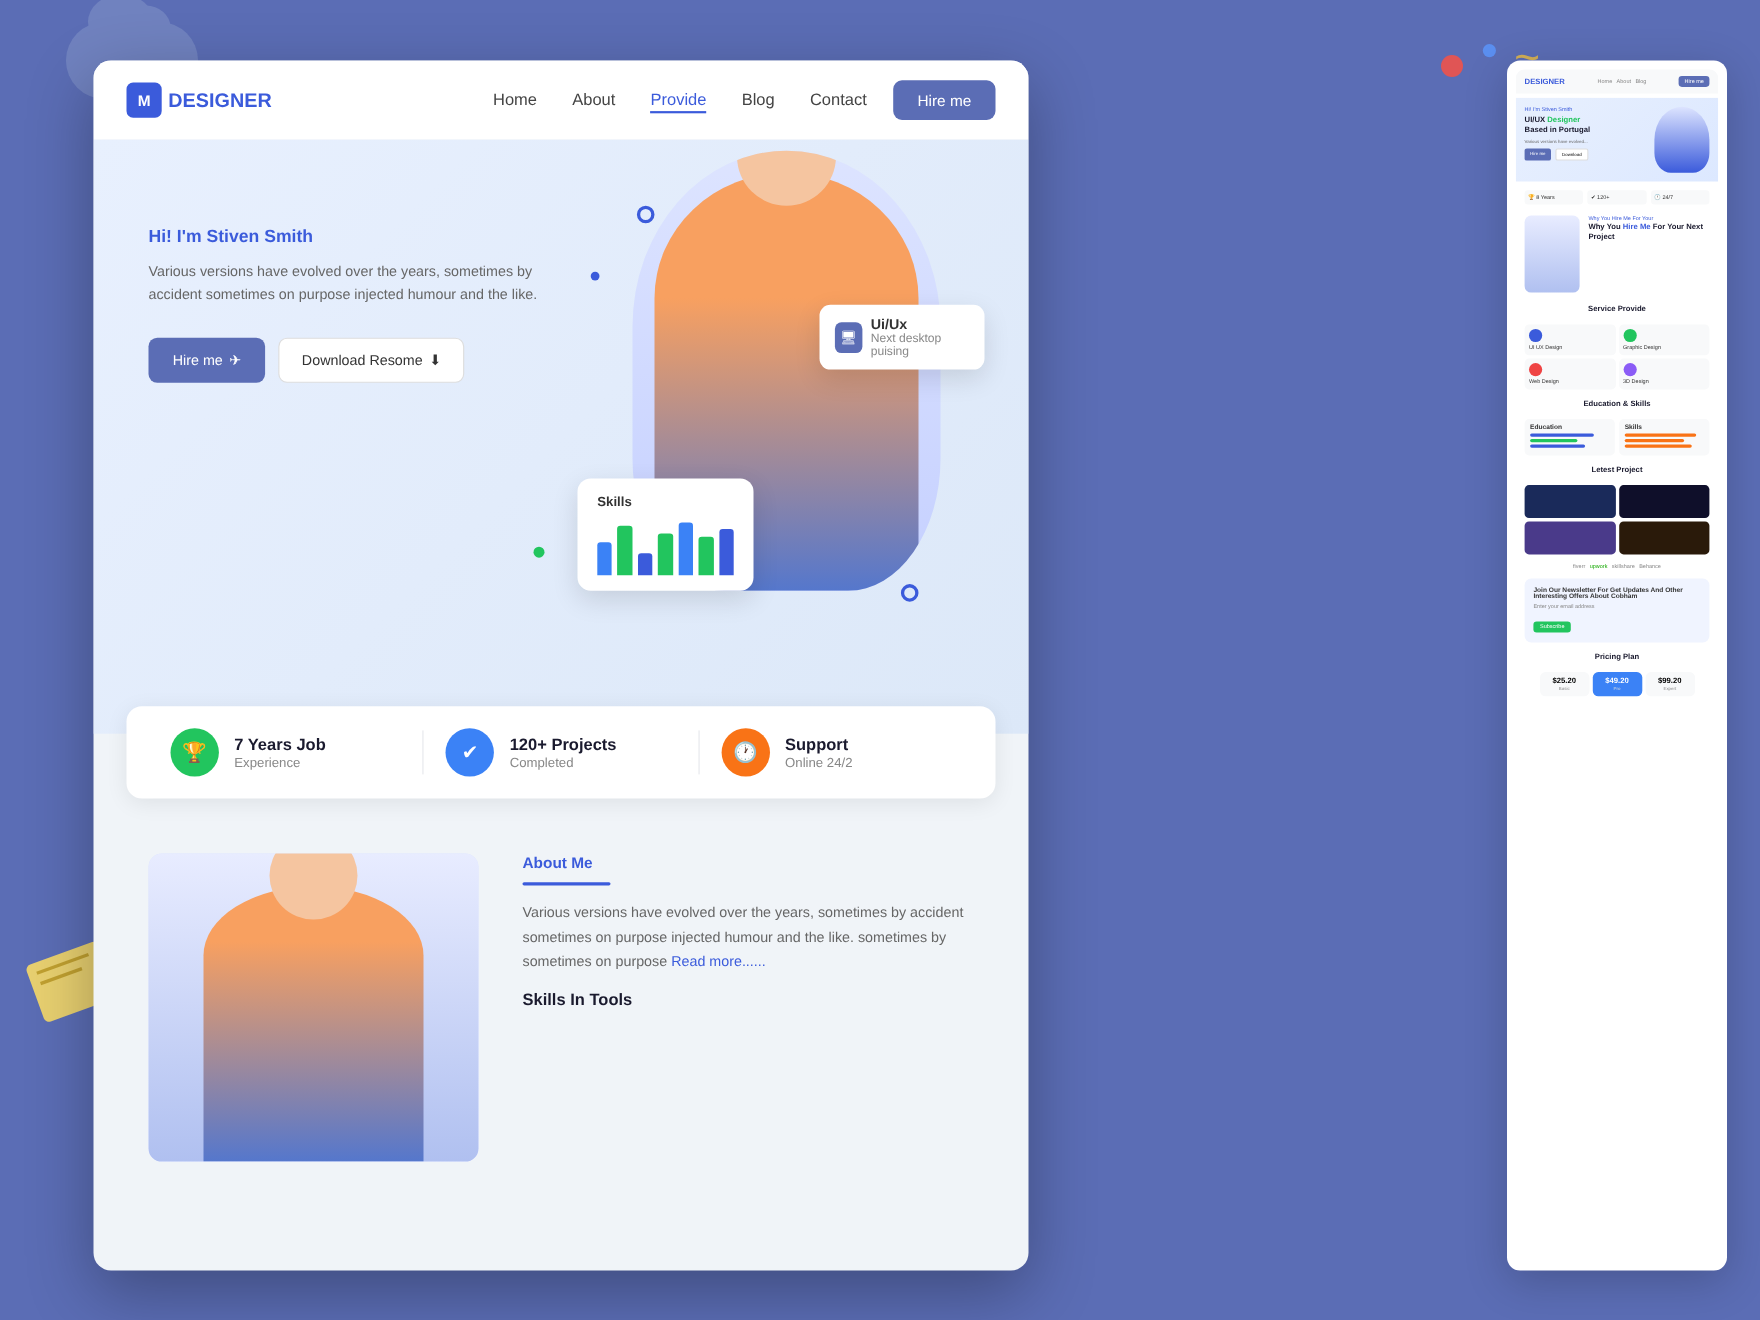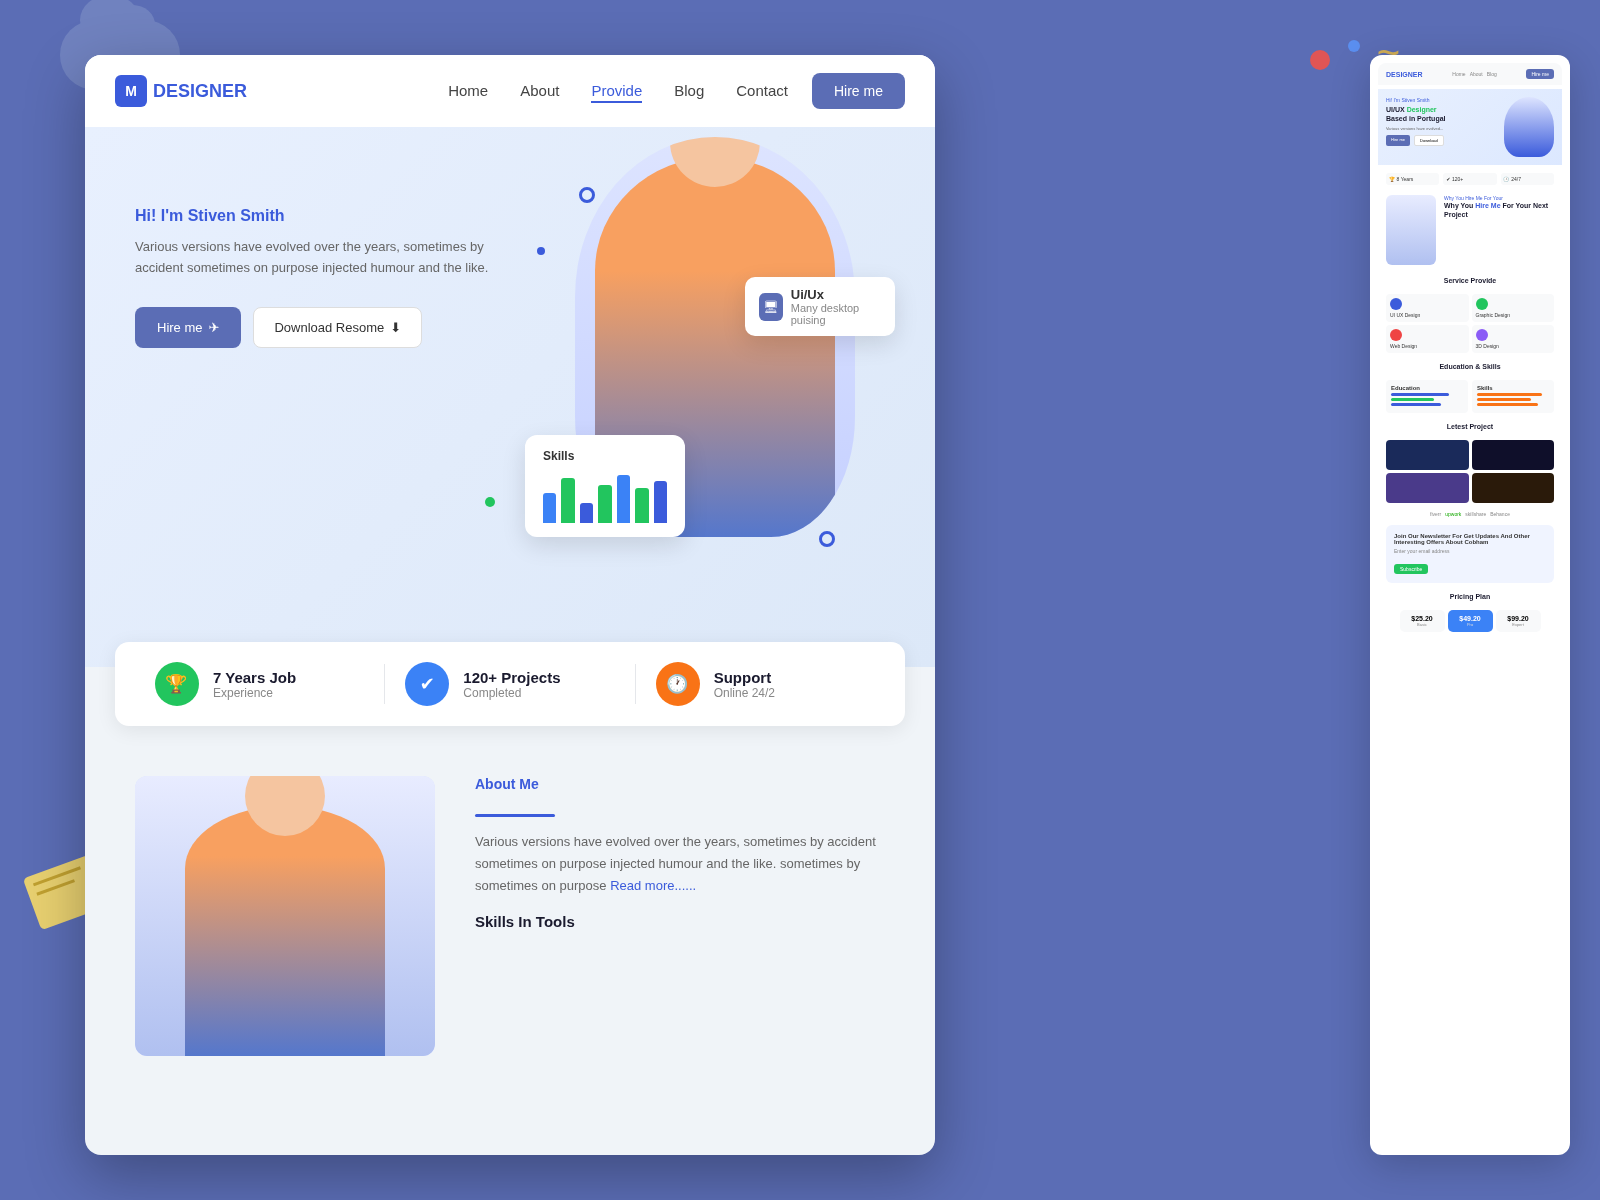--- a/index.html
+++ b/index.html
@@ -497,21 +497,21 @@
       background: #f5c5a0;
       border-radius: 50%;
     }
     .about-content {
       flex: 1;
     }
     .about-tag {
       color: #3b5bdb;
       font-size: 14px;
       font-weight: 600;
-      margin-bottom: 22px;
+      margin-bottom: 10px;
     }
     .about-title {
       font-size: 28px;
       font-weight: 800;
       color: #1a1a2e;
       line-height: 1.3;
       margin-bottom: 14px;
     }
     .about-title .blue {
       color: #3b5bdb;
@@ -841,21 +841,21 @@
           <div class="skill-bar" style="height:35px; background:#22c55e;"></div>
           <div class="skill-bar" style="height:42px; background:#3b5bdb;"></div>
         </div>
       </div>
 
       <div class="uiux-card">
         <div style="display:flex; align-items:center;">
           <div class="uiux-icon">🖥</div>
           <div>
             <div class="uiux-card-title">Ui/Ux</div>
-            <div class="uiux-card-sub">Many desktop puising</div>
+            <div class="uiux-card-sub">Next desktop puising</div>
           </div>
         </div>
       </div>
     </div>
   </section>
 
   <div class="stats-bar">
     <div class="stat-item">
       <div class="stat-icon green">🏆</div>
       <div>

